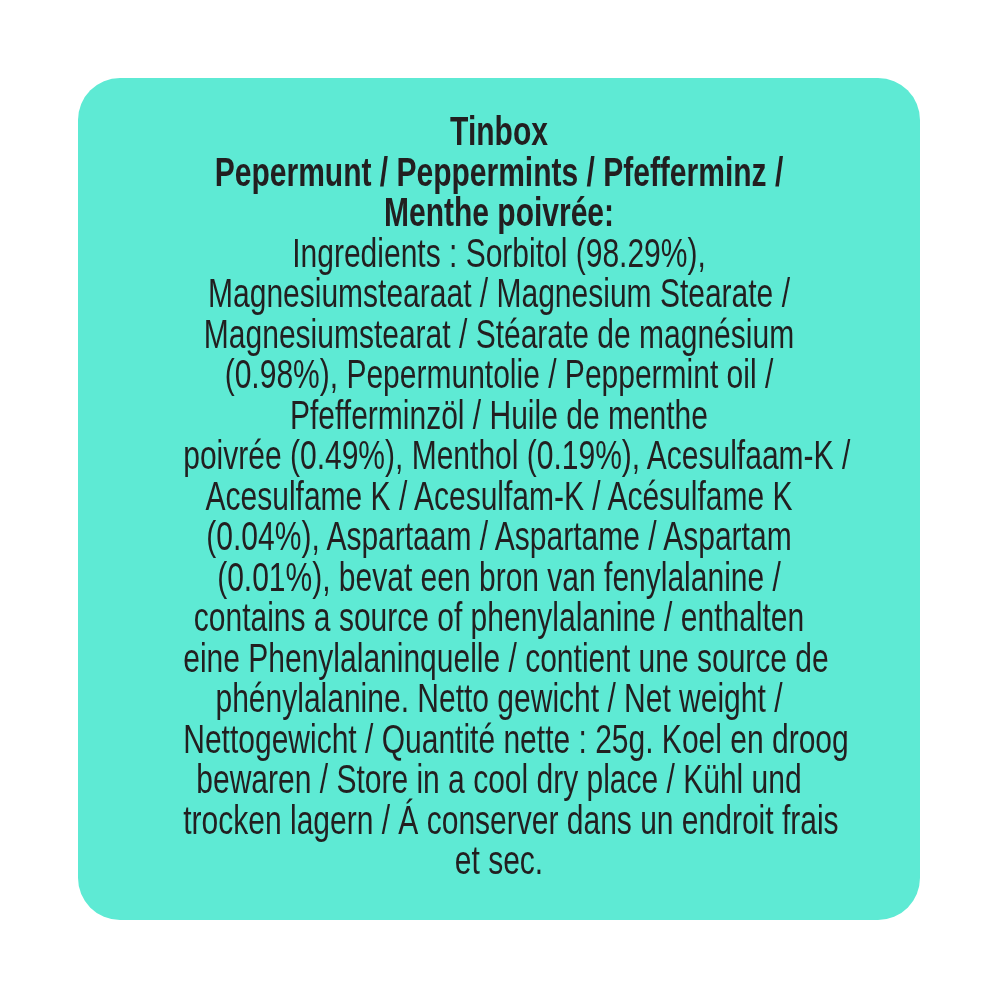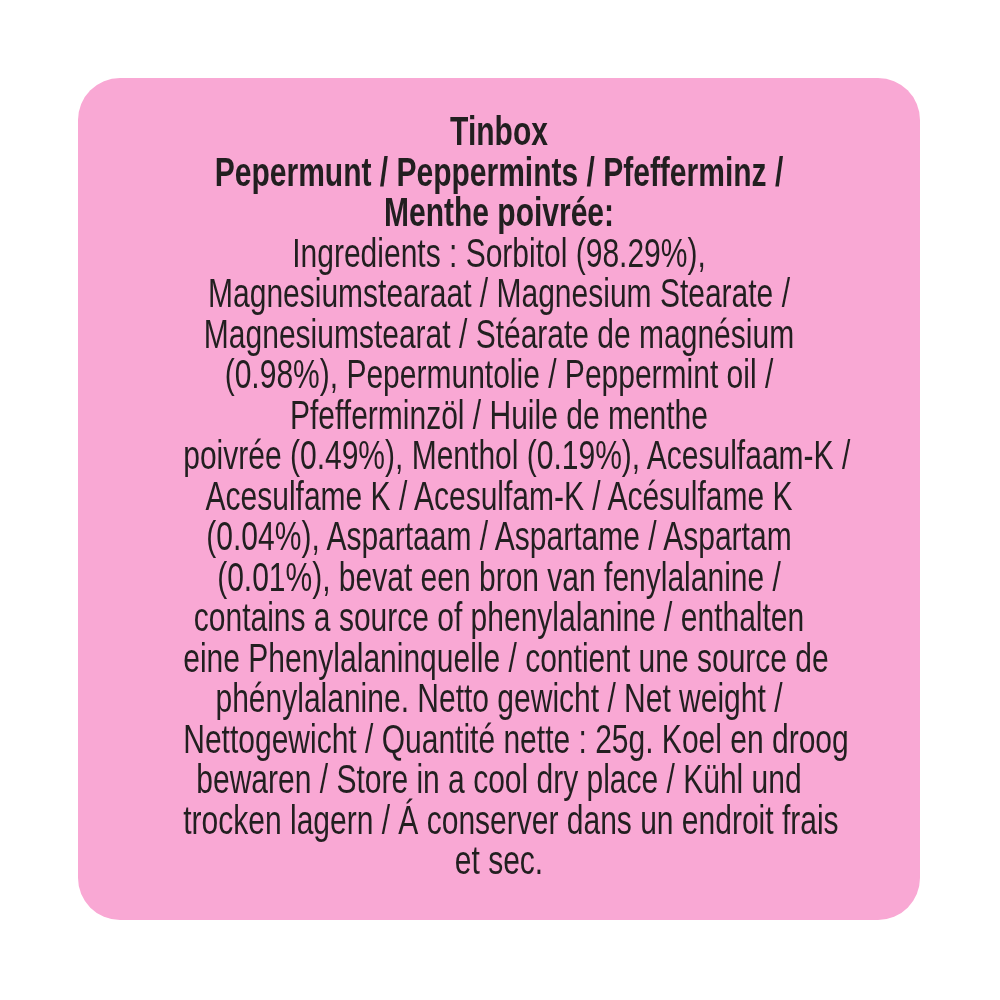--- a/index.html
+++ b/index.html
@@ -42,21 +42,21 @@
     transform-origin: 50% 50%;
   }
   .line.bold {
     font-weight: bold;
   }
 </style>
 </head>
 <body>
 
 <div class="stage" style="background: rgb(255, 255, 255);">
-  <div class="card" style="background: #f9a8d4; color: rgb(34, 31, 32);">
+  <div class="card" style="background: #5eead4; color: rgb(34, 31, 32);">
     <div class="label-text">
         <div class="line bold">Tinbox</div>
         <div class="line bold">Pepermunt / Peppermints / Pfefferminz /</div>
         <div class="line bold">Menthe poivrée:</div>
         <div class="line">Ingredients : Sorbitol (98.29%),</div>
         <div class="line">Magnesiumstearaat / Magnesium Stearate /</div>
         <div class="line">Magnesiumstearat / Stéarate de magnésium</div>
         <div class="line">(0.98%), Pepermuntolie / Peppermint oil /</div>
         <div class="line">Pfefferminzöl / Huile de menthe</div>
         <div class="line">poivrée (0.49%), Menthol (0.19%), Acesulfaam-K /</div>

